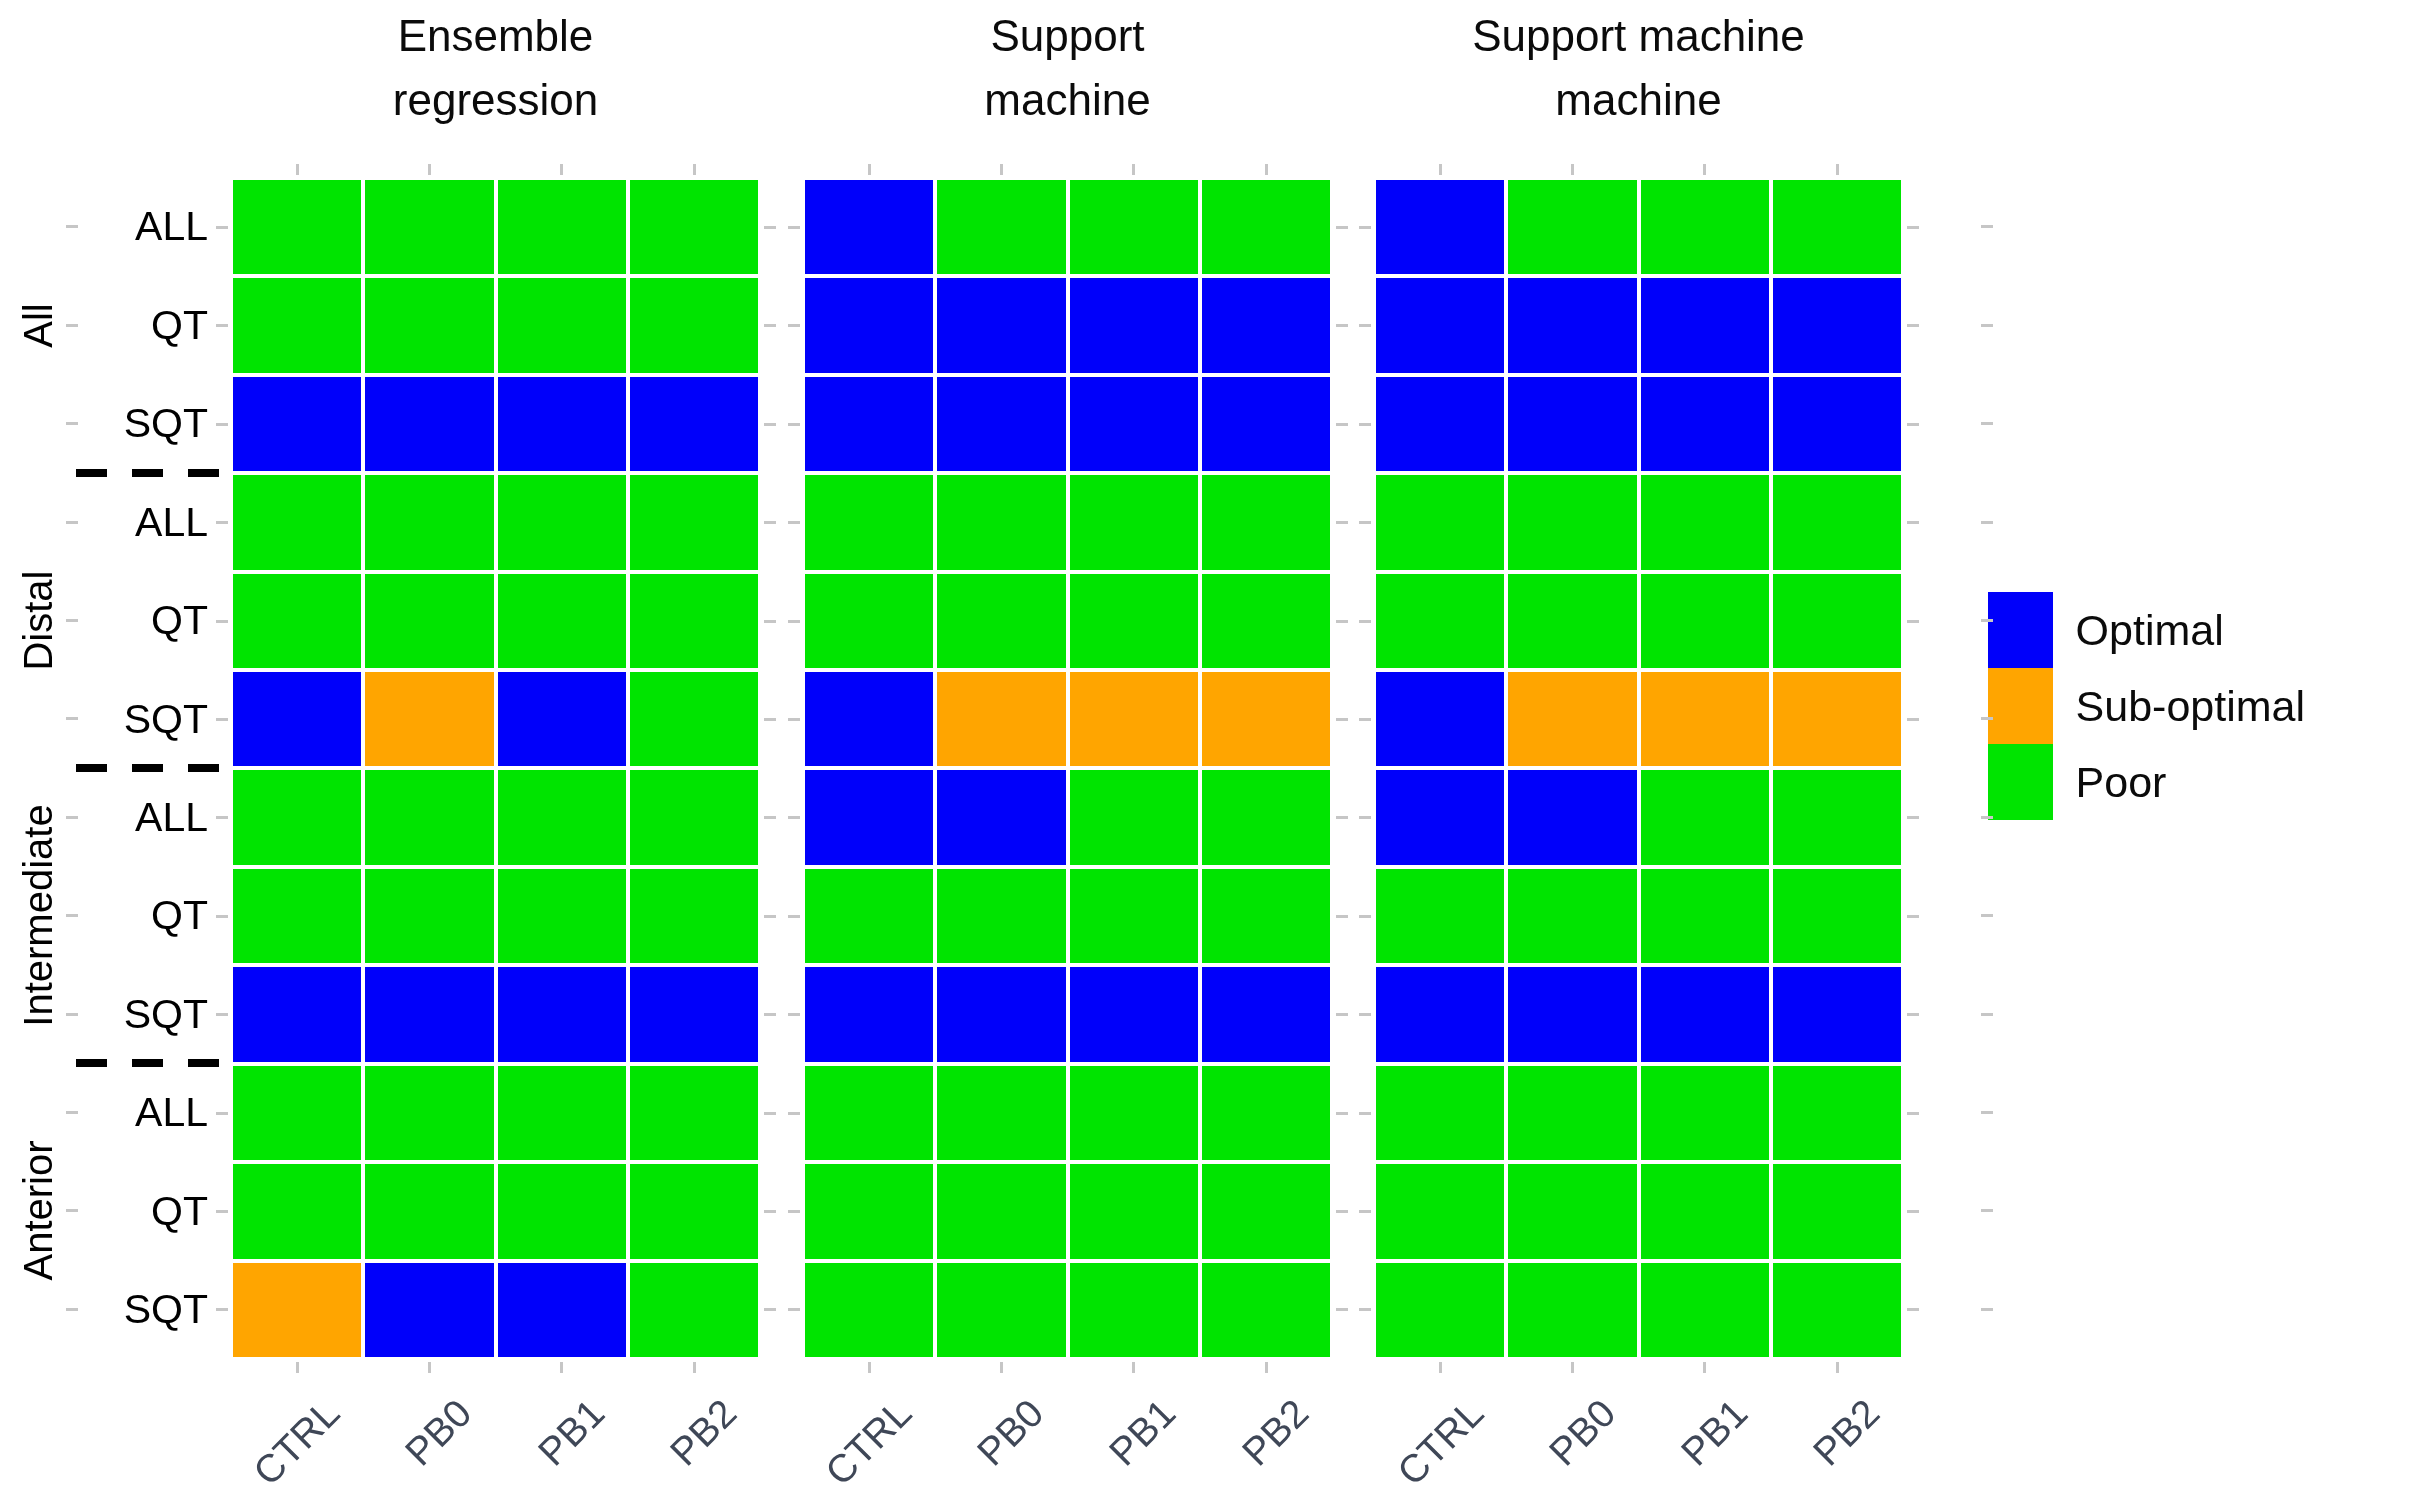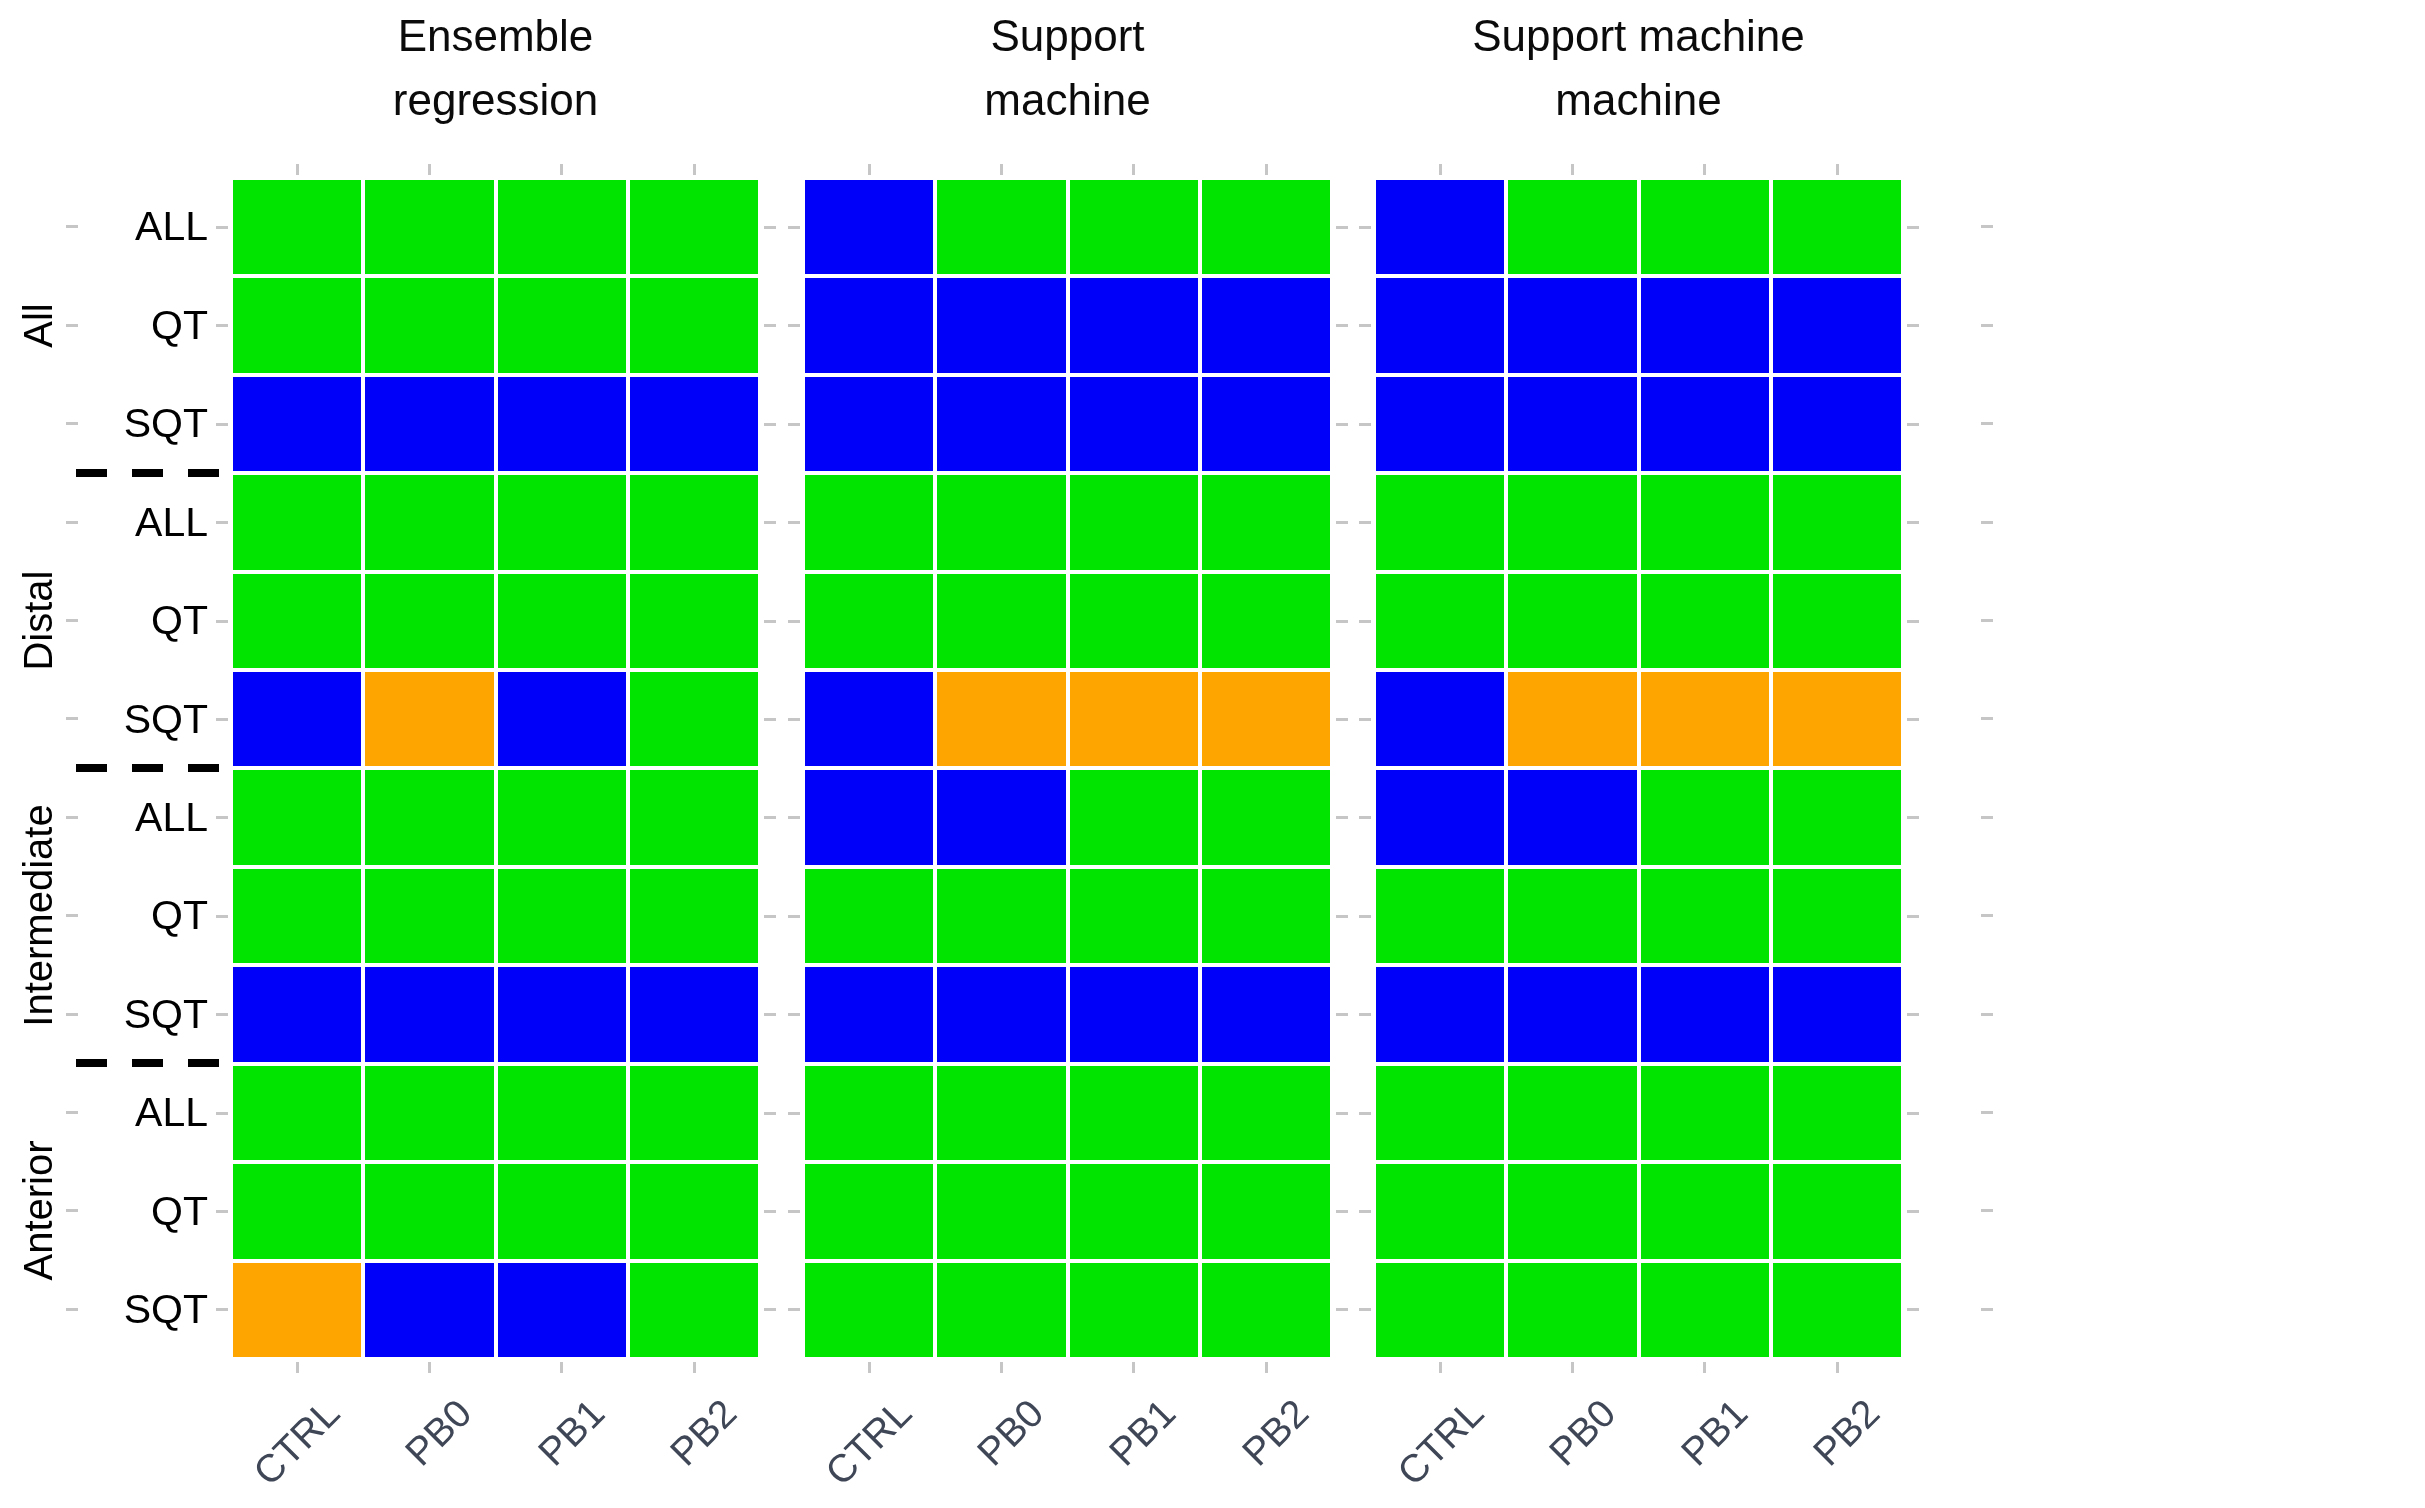--- a/index.html
+++ b/index.html
@@ -27,20 +27,34 @@
   .legend-title{font-size:41px;font-weight:700;color:#0b0b0b;margin-bottom:31px;white-space:nowrap;}
   .legend-item{display:flex;align-items:center;height:76px;}
   .legend-swatch{width:65px;height:76px;flex:none;}
   .legend-label{margin-left:22.6px;font-size:43px;color:#0b0b0b;white-space:nowrap;}
 </style>
 </head>
 <body>
 
 <div id="figure" class="figure">
   <div class="legend">
+    <div id="legend-items">
+        <div class="legend-item">
+          <div class="legend-swatch" style="background: rgb(0, 0, 250);"></div>
+          <div class="legend-label">Optimal</div>
+        </div>
+        <div class="legend-item">
+          <div class="legend-swatch" style="background: rgb(255, 165, 0);"></div>
+          <div class="legend-label">Sub-optimal</div>
+        </div>
+        <div class="legend-item">
+          <div class="legend-swatch" style="background: rgb(0, 228, 0);"></div>
+          <div class="legend-label">Poor</div>
+        </div>
+      </div>
   </div>
 <div class="group-label" style="top: 299px;">All</div>
     <div class="row-label" style="top: 201px;">ALL</div>
     <div class="tick h" style="left: 66px; top: 225px;"></div>
     <div class="tick h" style="left: 1981px; top: 225px;"></div>
     <div class="row-label" style="top: 300px;">QT</div>
     <div class="tick h" style="left: 66px; top: 324px;"></div>
     <div class="tick h" style="left: 1981px; top: 324px;"></div>
     <div class="row-label" style="top: 398px;">SQT</div>
     <div class="tick h" style="left: 66px; top: 422px;"></div>

